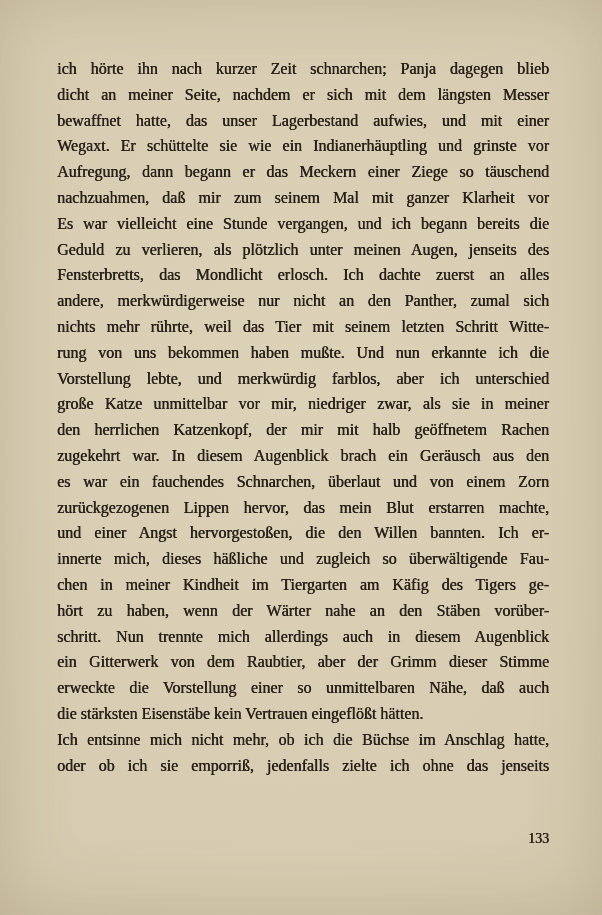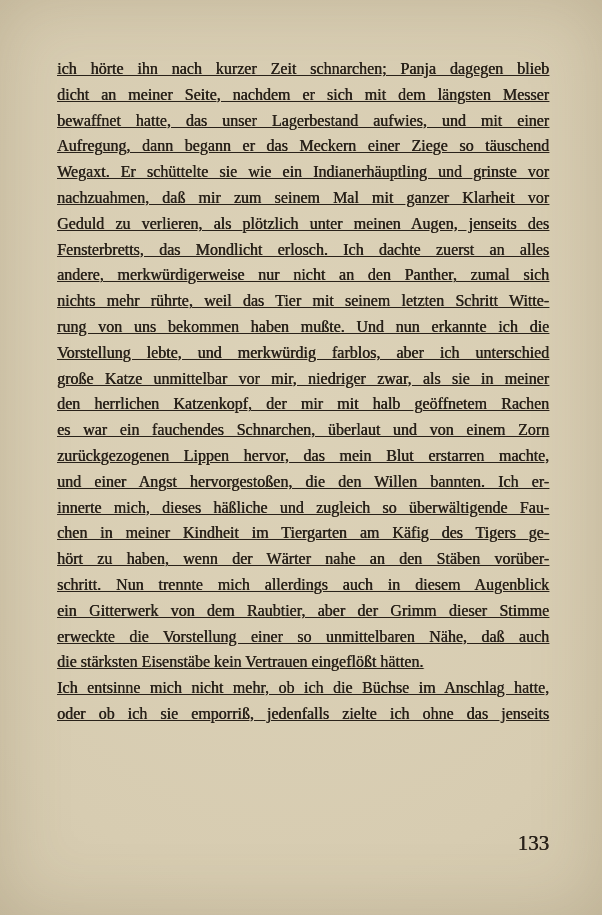--- a/index.html
+++ b/index.html
@@ -32,60 +32,61 @@
   }
   .para {
     margin: 0;
     padding: 0;
   }
   .line {
     display: block;
     text-align: justify;
     text-align-last: justify;
     white-space: normal;
-    text-decoration: underline;
   }
   .line.last {
     text-align-last: left;
   }
   .page-number {
     position: absolute;
     left: 57px;
     width: 492px;
     top: 831px;
     text-align: right;
     color: #29221a;
-    font-size: 21px;
+    font-size: 14px;
     text-shadow: 0.45px 0 0 currentColor;
   }
 </style>
 </head>
 <body>
 
 <div class="page">
   <div class="text-block">
 
     <p class="para">
       <span class="line">ich hörte ihn nach kurzer Zeit schnarchen; Panja dagegen blieb</span>
       <span class="line">dicht an meiner Seite, nachdem er sich mit dem längsten Messer</span>
       <span class="line">bewaffnet hatte, das unser Lagerbestand aufwies, und mit einer</span>
+      <span class="line">Wegaxt. Er schüttelte sie wie ein Indianerhäuptling und grinste vor</span>
       <span class="line">Aufregung, dann begann er das Meckern einer Ziege so täuschend</span>
-      <span class="line">Wegaxt. Er schüttelte sie wie ein Indianerhäuptling und grinste vor</span>
       <span class="line">nachzuahmen, daß mir zum seinem Mal mit ganzer Klarheit vor</span>
     </p>
 
     <p class="para">
+      <span class="line">Es war vielleicht eine Stunde vergangen, und ich begann bereits die</span>
       <span class="line">Geduld zu verlieren, als plötzlich unter meinen Augen, jenseits des</span>
       <span class="line">Fensterbretts, das Mondlicht erlosch. Ich dachte zuerst an alles</span>
       <span class="line">andere, merkwürdigerweise nur nicht an den Panther, zumal sich</span>
       <span class="line">nichts mehr rührte, weil das Tier mit seinem letzten Schritt Witte-</span>
       <span class="line">rung von uns bekommen haben mußte. Und nun erkannte ich die</span>
       <span class="line">Vorstellung lebte, und merkwürdig farblos, aber ich unterschied</span>
       <span class="line">große Katze unmittelbar vor mir, niedriger zwar, als sie in meiner</span>
       <span class="line">den herrlichen Katzenkopf, der mir mit halb geöffnetem Rachen</span>
+      <span class="line">zugekehrt war. In diesem Augenblick brach ein Geräusch aus den</span>
       <span class="line">es war ein fauchendes Schnarchen, überlaut und von einem Zorn</span>
       <span class="line">zurückgezogenen Lippen hervor, das mein Blut erstarren machte,</span>
       <span class="line">und einer Angst hervorgestoßen, die den Willen bannten. Ich er-</span>
       <span class="line">innerte mich, dieses häßliche und zugleich so überwältigende Fau-</span>
       <span class="line">chen in meiner Kindheit im Tiergarten am Käfig des Tigers ge-</span>
       <span class="line">hört zu haben, wenn der Wärter nahe an den Stäben vorüber-</span>
       <span class="line">schritt. Nun trennte mich allerdings auch in diesem Augenblick</span>
       <span class="line">ein Gitterwerk von dem Raubtier, aber der Grimm dieser Stimme</span>
       <span class="line">erweckte die Vorstellung einer so unmittelbaren Nähe, daß auch</span>
       <span class="line last">die stärksten Eisenstäbe kein Vertrauen eingeflößt hätten.</span>

